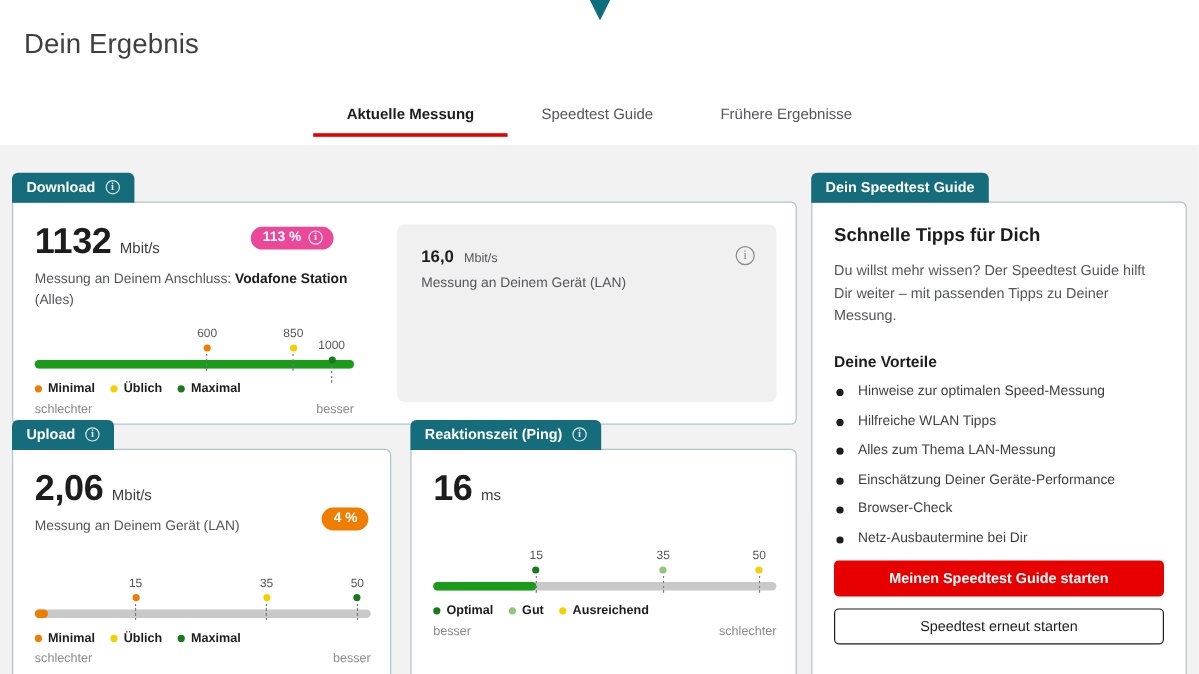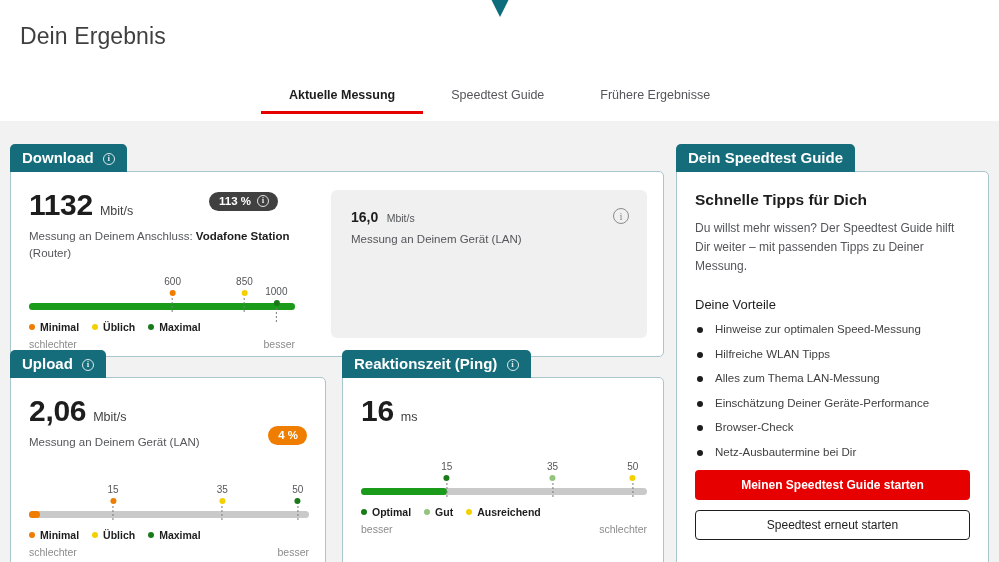--- a/index.html
+++ b/index.html
@@ -42,21 +42,21 @@
     position: absolute; left: 0; top: 121px; width: 999px; height: 441px;
     background: #f2f2f2;
   }
 
   
   .cardwrap { position: absolute; }
   .card-tab {
     display: inline-block;
     background: #156c7b;
     color: #ffffff;
-    font-size: 15px; font-weight: bold;
+    font-size: 12px; font-weight: bold;
     padding: 5px 12px 6px 12px;
     border-radius: 5px 5px 0 0;
     position: relative; z-index: 3;
     white-space: nowrap;
   }
   .card-tab .infoi { margin-left: 5px; }
   .card-body {
     background: #ffffff;
     border: 1px solid #a9c6cc;
     border-radius: 0 5px 5px 5px;
@@ -87,21 +87,21 @@
   .metric-sub { font-size: 11.5px; color: #55565a; line-height: 17px; margin-top: 6px; }
   .metric-sub b { color: #1d1d1d; font-weight: bold; }
 
   .badge {
     position: absolute; border-radius: 11px;
     color: #fff; font-size: 11.5px; font-weight: bold;
     padding: 3px 9px 4px 10px;
     display: flex; align-items: center; gap: 6px;
     white-space: nowrap;
   }
-  .badge.green { background: #404040; }
+  .badge.green { background: #ec4899; }
   .badge.orange { background: #ef7d00; }
 
   
   .gauge { position: relative; height: 58px; }
   .gauge-track {
     position: absolute; left: 0; right: 0; top: 26px; height: 7px;
     background: #c9c9c9; border-radius: 4px;
   }
   .gauge-fill {
     position: absolute; left: 0; top: 26px; height: 7px;
@@ -127,21 +127,21 @@
     background: #f0f0f0; border-radius: 6px;
     position: absolute; padding: 18px 20px;
   }
   .inner-val { font-size: 14px; font-weight: bold; color: #1d1d1d; }
   .inner-unit { font-size: 10.5px; color: #55565a; margin-left: 4px; }
   .inner-sub { font-size: 11.5px; color: #55565a; margin-top: 7px; }
 
   
   .guide-h1 { font-size: 15.5px; font-weight: bold; color: #1d1d1d; }
   .guide-p { font-size: 12px; color: #55565a; line-height: 19px; margin-top: 10px; }
-  .guide-h2 { font-size: 13px; font-weight: normal; color: #1d1d1d; margin-top: 21px; }
+  .guide-h2 { font-size: 13px; font-weight: bold; color: #1d1d1d; margin-top: 21px; }
   .guide-list { list-style: none; margin-top: 11px; }
   .guide-list li {
     font-size: 11.5px; color: #3f3f3f;
     padding-left: 20px; position: relative; margin-bottom: 12.5px;
   }
   .guide-list li::before {
     content: ""; position: absolute; left: 2px; top: 4px;
     width: 6px; height: 6px; border-radius: 50%; background: #1d1d1d;
   }
   .btn-primary {
@@ -187,21 +187,21 @@
         <span class="metric-unit">Mbit/s</span>
       </div>
 
       <div class="badge green" style="left:198px; top:20px;">
         <span>113 %</span>
         <span class="infoi"></span>
       </div>
 
       <div class="metric-sub" style="width:300px;">
         <span>Messung an Deinem Anschluss: </span><b>Vodafone Station</b><br>
-        <span>(Router)</span>
+        <span>(Alles)</span>
       </div>
 
       <div class="gauge" style="width:266px; margin-top:15px;">
         <div class="gauge-track"></div>
         <div class="gauge-fill" style="width:100%;"></div>
         <div class="gmark" style="left:54%;">
           <div class="lbl">600</div>
           <div class="dot" style="background:#ef7d00;"></div>
           <div class="tick"></div>
         </div>

